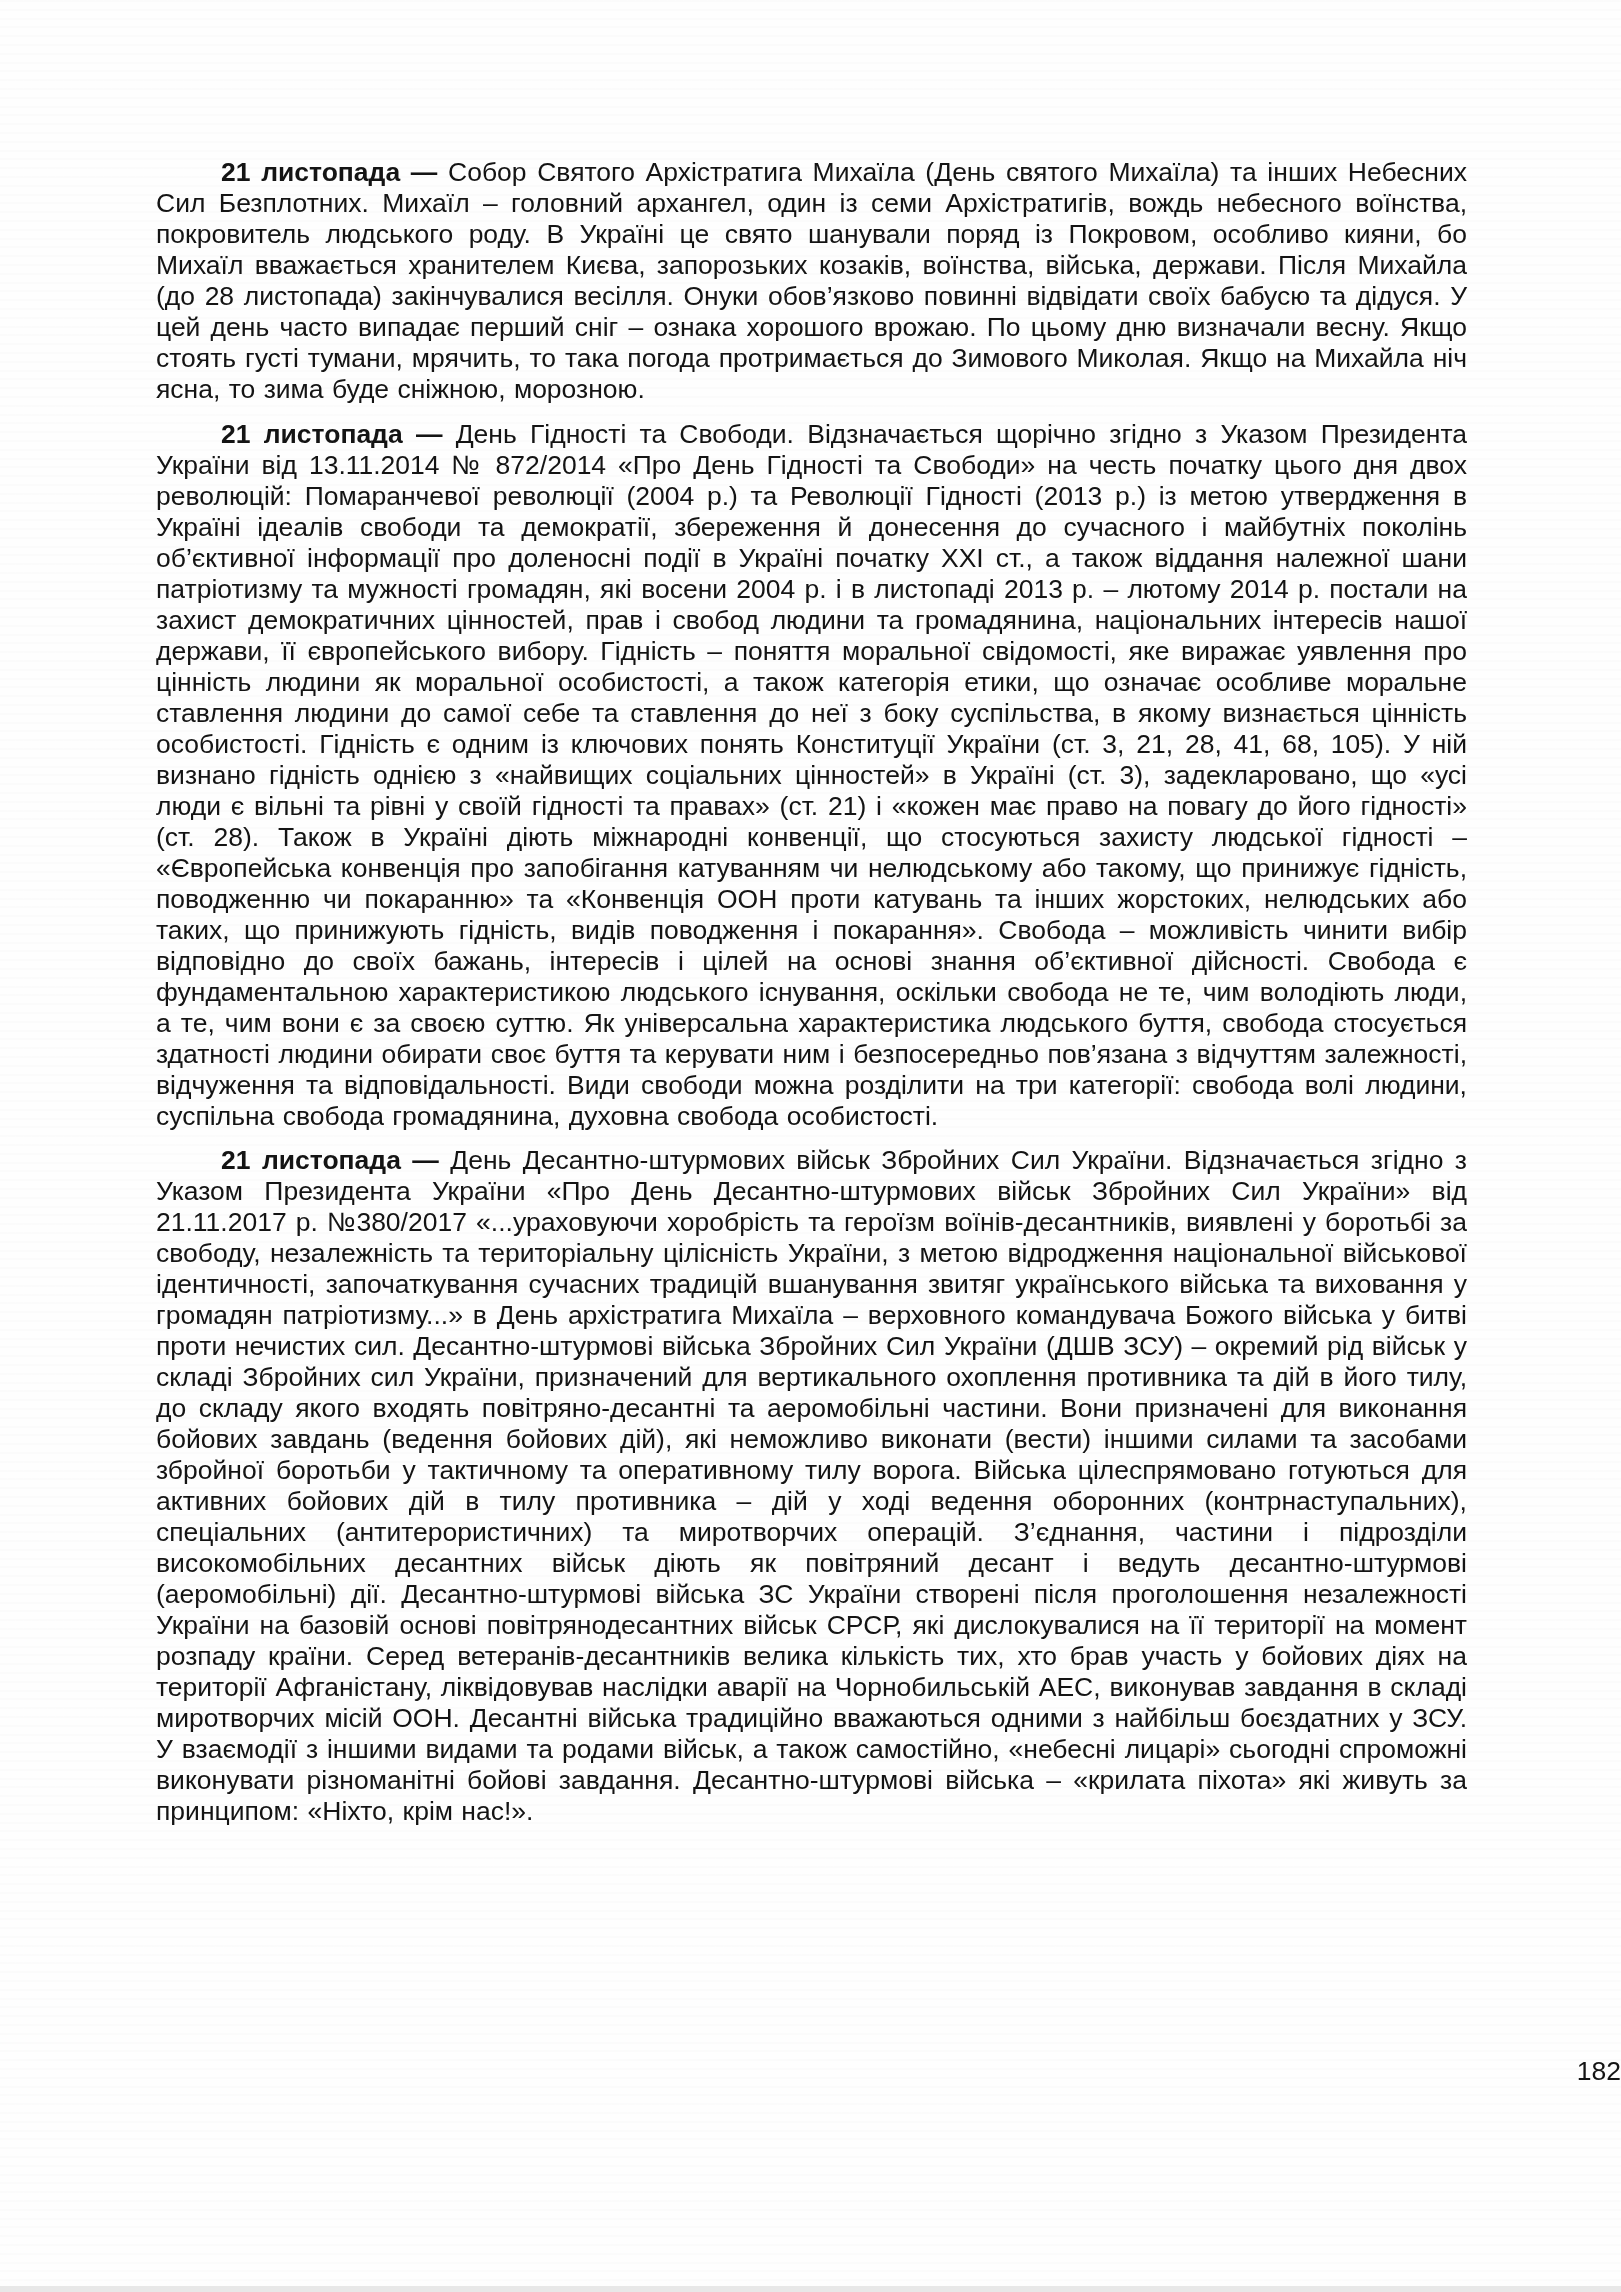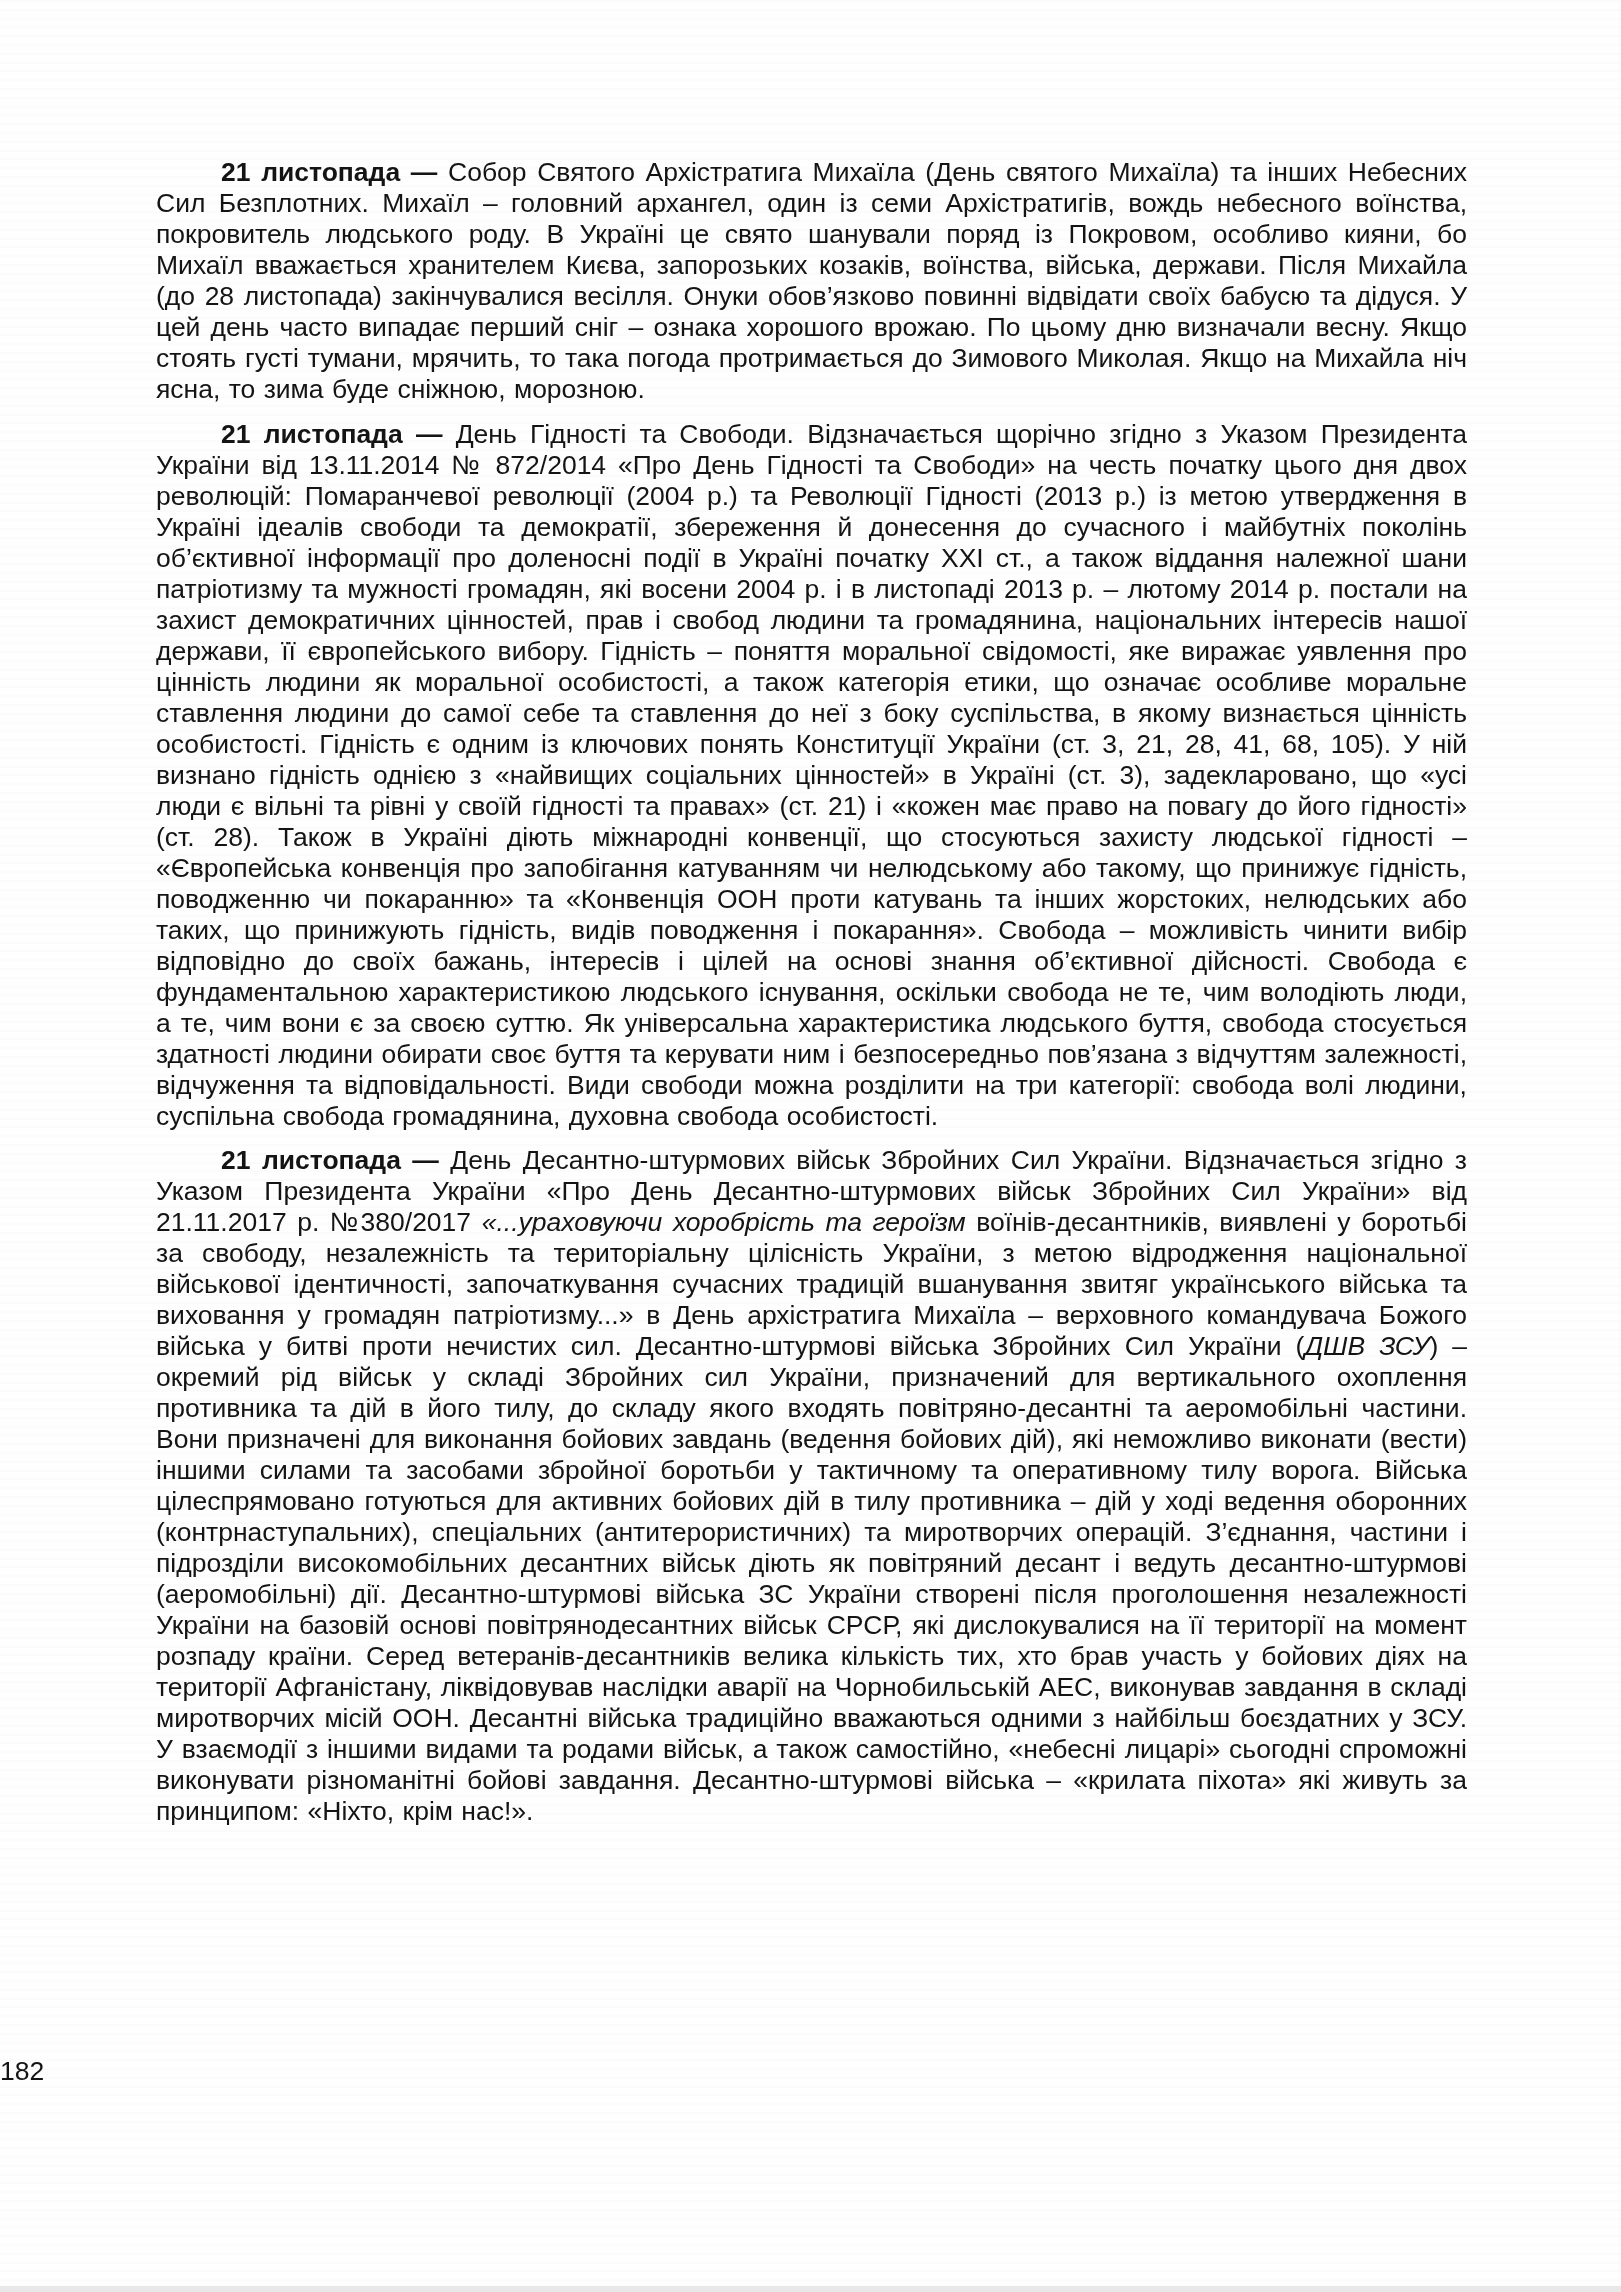--- a/index.html
+++ b/index.html
@@ -25,27 +25,27 @@
   }
   .para {
     margin: 0 0 13.7px 0;
     text-align: justify;
     text-indent: 65px;
     font-size: 26.5px;
     line-height: 31px;
     word-spacing: 1px;
   }
   .r-bold { font-weight: 700; }
-  .r-italic { font-style: italic; }
+  .r-italic { }
   .page-number {
     position: absolute;
     top: 2056px;
     left: 0;
     width: 100%;
-    text-align: left;
+    text-align: right;
     font-size: 26.5px;
     line-height: 30px;
   }
 </style>
 </head>
 <body>
 
 <div class="page">
   <div class="content">
 

